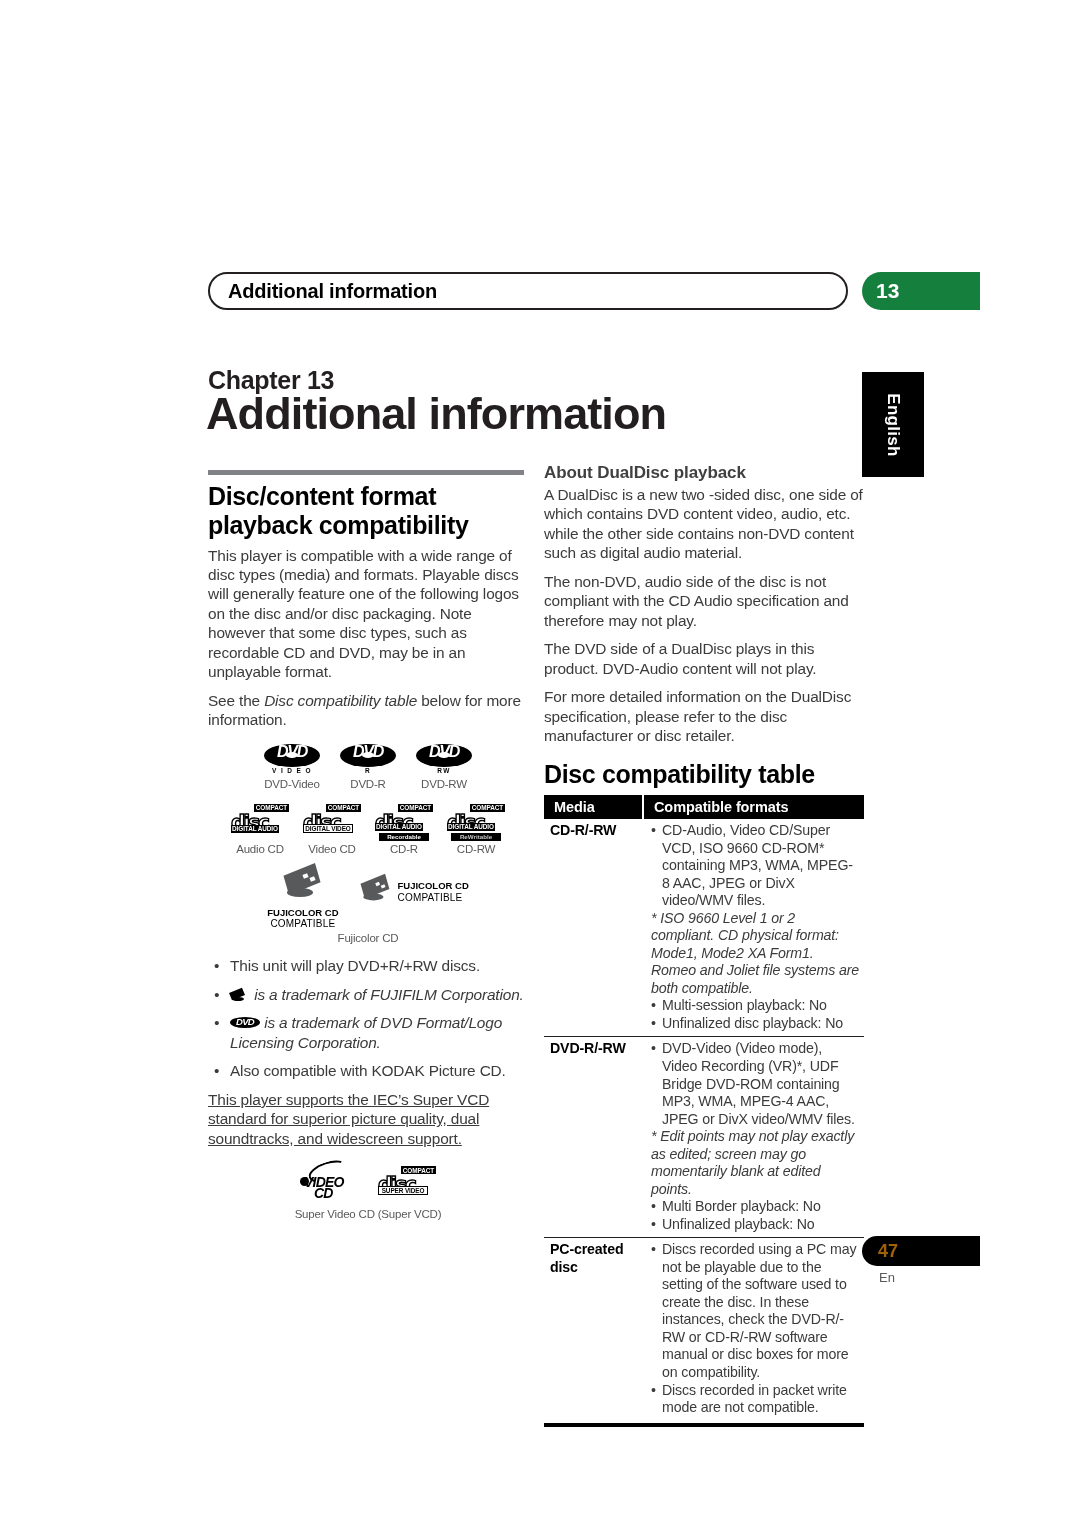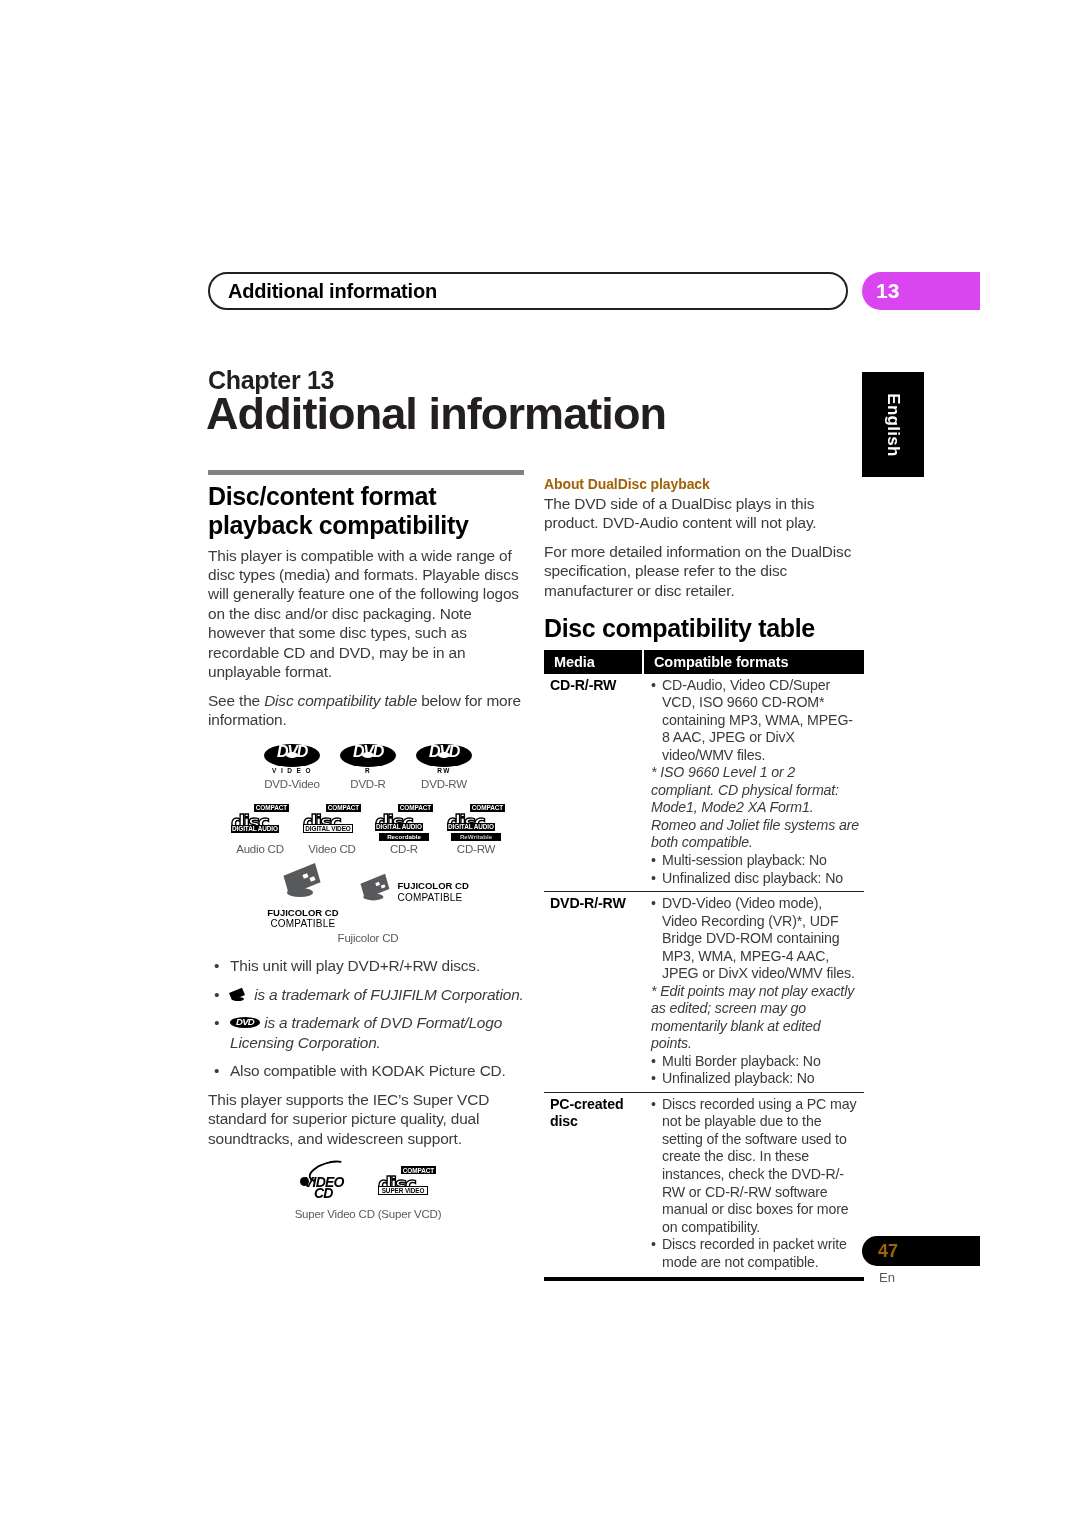--- a/index.html
+++ b/index.html
@@ -39,21 +39,21 @@
     letter-spacing: -0.2px;
     padding-left: 18px;
     color: #000;
   }
   .chapter-tab {
     position: absolute;
     left: 862px;
     top: 272px;
     width: 118px;
     height: 38px;
-    background: #d946ef;
+    background: #15803d;
     border-radius: 19px 0 0 19px;
     color: #fff;
     font-size: 21px;
     font-weight: bold;
     display: flex;
     align-items: center;
     justify-content: flex-start;
     padding-left: 14px;
     box-sizing: border-box;
   }
@@ -121,25 +121,25 @@
 
   h2.sec {
     font-size: 25px;
     font-weight: bold;
     line-height: 1.17;
     margin: 0 0 5px 0;
     letter-spacing: -0.35px;
     color: #000;
   }
   h3.sub {
-    font-size: 14px;
-    font-weight: bold;
-    margin: 13px 0 2px 0;
+    font-size: 17px;
+    font-weight: bold;
+    margin: 0 0 2px 0;
     letter-spacing: -0.1px;
-    color: #a16207;
+    color: #404040;
   }
   p.body {
     font-size: 15.4px;
     line-height: 1.265;
     margin: 0 0 9px 0;
     color: #3b3b3b;
     letter-spacing: -0.15px;
   }
   .ital { font-style: italic; }
 
@@ -579,21 +579,21 @@
       <div class="logocap" style="text-align:center; margin-top:2px;">Fujicolor CD</div>
     </div>
 
     <ul class="bullets" style="margin-top:12px;">
       <li>This unit will play DVD+R/+RW discs.</li>
       <li class="ital-item"><span style="display:inline-block;width:20px;height:12px;position:relative;vertical-align:-2px;"><span style="position:absolute;left:0;top:0;width:14px;height:8px;background:#000;transform:rotate(-22deg);display:block;"></span><span style="position:absolute;left:2px;top:7px;width:12px;height:4px;border-radius:50%;background:#000;display:block;"></span></span><span> is a trademark of FUJIFILM Corporation.</span></li>
       <li class="ital-item"><span style="display:inline-block;width:30px;height:13px;position:relative;vertical-align:-2px;"><span style="position:absolute;left:0;top:0;width:30px;height:11px;background:#000;border-radius:50%;display:block;"></span><span style="position:absolute;left:0;top:-1px;width:30px;text-align:center;font-size:9.5px;font-weight:bold;font-style:italic;color:#fff;letter-spacing:-0.7px;display:block;">DVD</span></span><span> is a trademark of DVD Format/Logo Licensing Corporation.</span></li>
       <li>Also compatible with KODAK Picture CD.</li>
     </ul>
 
-    <p class="body" style="margin-top:8px;">This player supports the IEC’s Super VCD standard for superior picture quality, dual soundtracks, and widescreen support.</p>
+    <p class="body" style="margin-top:8px;text-decoration:underline;">This player supports the IEC’s Super VCD standard for superior picture quality, dual soundtracks, and widescreen support.</p>
 
     <div class="logorow" style="gap:24px; margin-top:14px;">
       <div class="svcdmark">
         <div class="swoosh"></div>
         <div class="dot"></div>
         <div class="vtxt">VIDEO</div>
         <div class="ctxt">CD</div>
       </div>
       <div class="cdmark" style="margin-top:2px;">
         <div class="compact">COMPACT</div>
@@ -601,20 +601,22 @@
         <div class="band outline">SUPER VIDEO</div>
       </div>
     </div>
     <div class="logocap" style="text-align:center; margin-top:6px;">Super Video CD (Super VCD)</div>
 
   </div>
 
   <div class="col-right">
 
     <h3 class="sub">About DualDisc playback</h3>
+    <p class="body">A DualDisc is a new two -sided disc, one side of which contains DVD content video, audio, etc. while the other side contains non-DVD content such as digital audio material.</p>
+    <p class="body">The non-DVD, audio side of the disc is not compliant with the CD Audio specification and therefore may not play.</p>
     <p class="body">The DVD side of a DualDisc plays in this product. DVD-Audio content will not play.</p>
     <p class="body">For more detailed information on the DualDisc specification, please refer to the disc manufacturer or disc retailer.</p>
 
     <h2 class="sec" style="margin-top:14px; margin-bottom:2px;">Disc compatibility table</h2>
 
     <table class="compat">
       <thead>
         <tr>
           <th class="media-h">Media</th>
           <th>Compatible formats</th>

